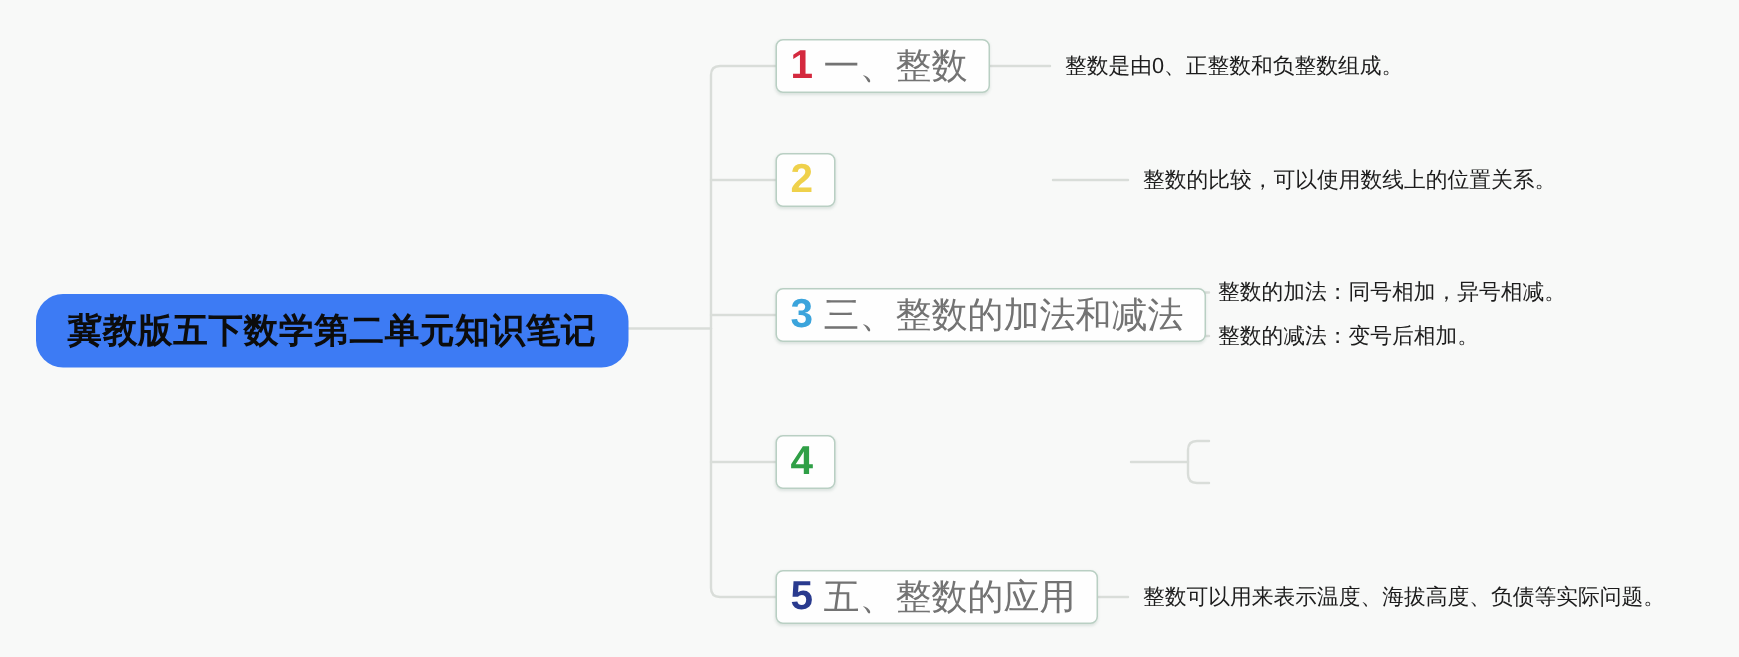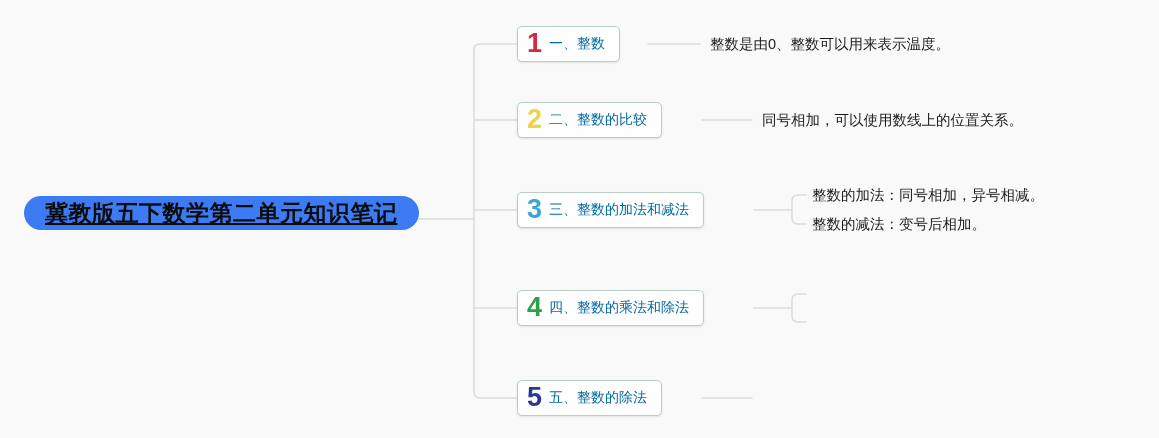--- a/index.html
+++ b/index.html
@@ -13,46 +13,45 @@
     background:#f8f9f8;
     overflow:hidden;
   }
   .connectors{
     position:absolute;left:0;top:0;width:1159px;height:438px;
   }
   .connectors path{
     fill:none;stroke:#d9ddd9;stroke-width:1.6;stroke-linecap:round;
   }
   .root-node{
-    position:absolute;left:24px;top:196px;height:34px;
+    position:absolute;left:24px;top:196px;height:49px;
     background:#3d7bf4;border-radius:18px;
     display:flex;align-items:center;
     padding:0 21px;
     font-size:23px;font-weight:bold;color:#0c0c0c;
     letter-spacing:0.5px;
     white-space:nowrap;
     cursor:pointer;
-    text-decoration:underline;
   }
   .branch-box{
     position:absolute;left:517px;height:36px;box-sizing:border-box;
     background:#fefefe;
     border:1.6px solid #b9cfc3;border-radius:5px;
     box-shadow:0 1px 2px rgba(120,150,135,.22);
     display:flex;align-items:center;gap:7px;
     padding:0 14px 0 9px;
     white-space:nowrap;
     cursor:pointer;
   }
   .branch-num{
     font-size:27px;font-weight:800;line-height:1;
     transform:translateY(-1px);
   }
   .branch-label{
-    font-size:14px;color:#0369a1;
+    font-size:24px;color:#737373;
   }
   .b1{top:26px}.b2{top:102px}.b3{top:192px}.b4{top:290px}.b5{top:380px}
   .child-text{
     position:absolute;transform:translateY(-50%);
     font-size:14.5px;color:#1c1c1c;white-space:nowrap;
     cursor:pointer;
   }
   .c1-1{left:710px;top:44px}
   .c2-1{left:762px;top:120px}
   .c3-1{left:812px;top:195px}
@@ -82,33 +81,32 @@
   </svg>
 
   <div class="root-node" style="background: rgb(61, 123, 244);">冀教版五下数学第二单元知识笔记</div>
 
   <div class="branch-box b1">
     <span class="branch-num" style="color: rgb(212, 41, 62);">1</span>
     <span class="branch-label">一、整数</span>
   </div>
   <div class="branch-box b2">
     <span class="branch-num" style="color: rgb(239, 209, 75);">2</span>
-    <span class="branch-label">二、整数的比较</span>
   </div>
   <div class="branch-box b3">
     <span class="branch-num" style="color: rgb(59, 164, 220);">3</span>
     <span class="branch-label">三、整数的加法和减法</span>
   </div>
   <div class="branch-box b4">
     <span class="branch-num" style="color: rgb(47, 159, 70);">4</span>
-    <span class="branch-label">四、整数的乘法和除法</span>
   </div>
   <div class="branch-box b5">
     <span class="branch-num" style="color: rgb(41, 58, 142);">5</span>
-    <span class="branch-label">五、整数的除法</span>
+    <span class="branch-label">五、整数的应用</span>
   </div>
 
-  <div class="child-text c1-1">整数是由0、整数可以用来表示温度。</div>
-  <div class="child-text c2-1">同号相加，可以使用数线上的位置关系。</div>
+  <div class="child-text c1-1">整数是由0、正整数和负整数组成。</div>
+  <div class="child-text c2-1">整数的比较，可以使用数线上的位置关系。</div>
   <div class="child-text c3-2">整数的减法：变号后相加。</div>
   <div class="child-text c3-1">整数的加法：同号相加，异号相减。</div>
+  <div class="child-text c5-1">整数可以用来表示温度、海拔高度、负债等实际问题。</div>
 
 </div>
 
 </body></html>

